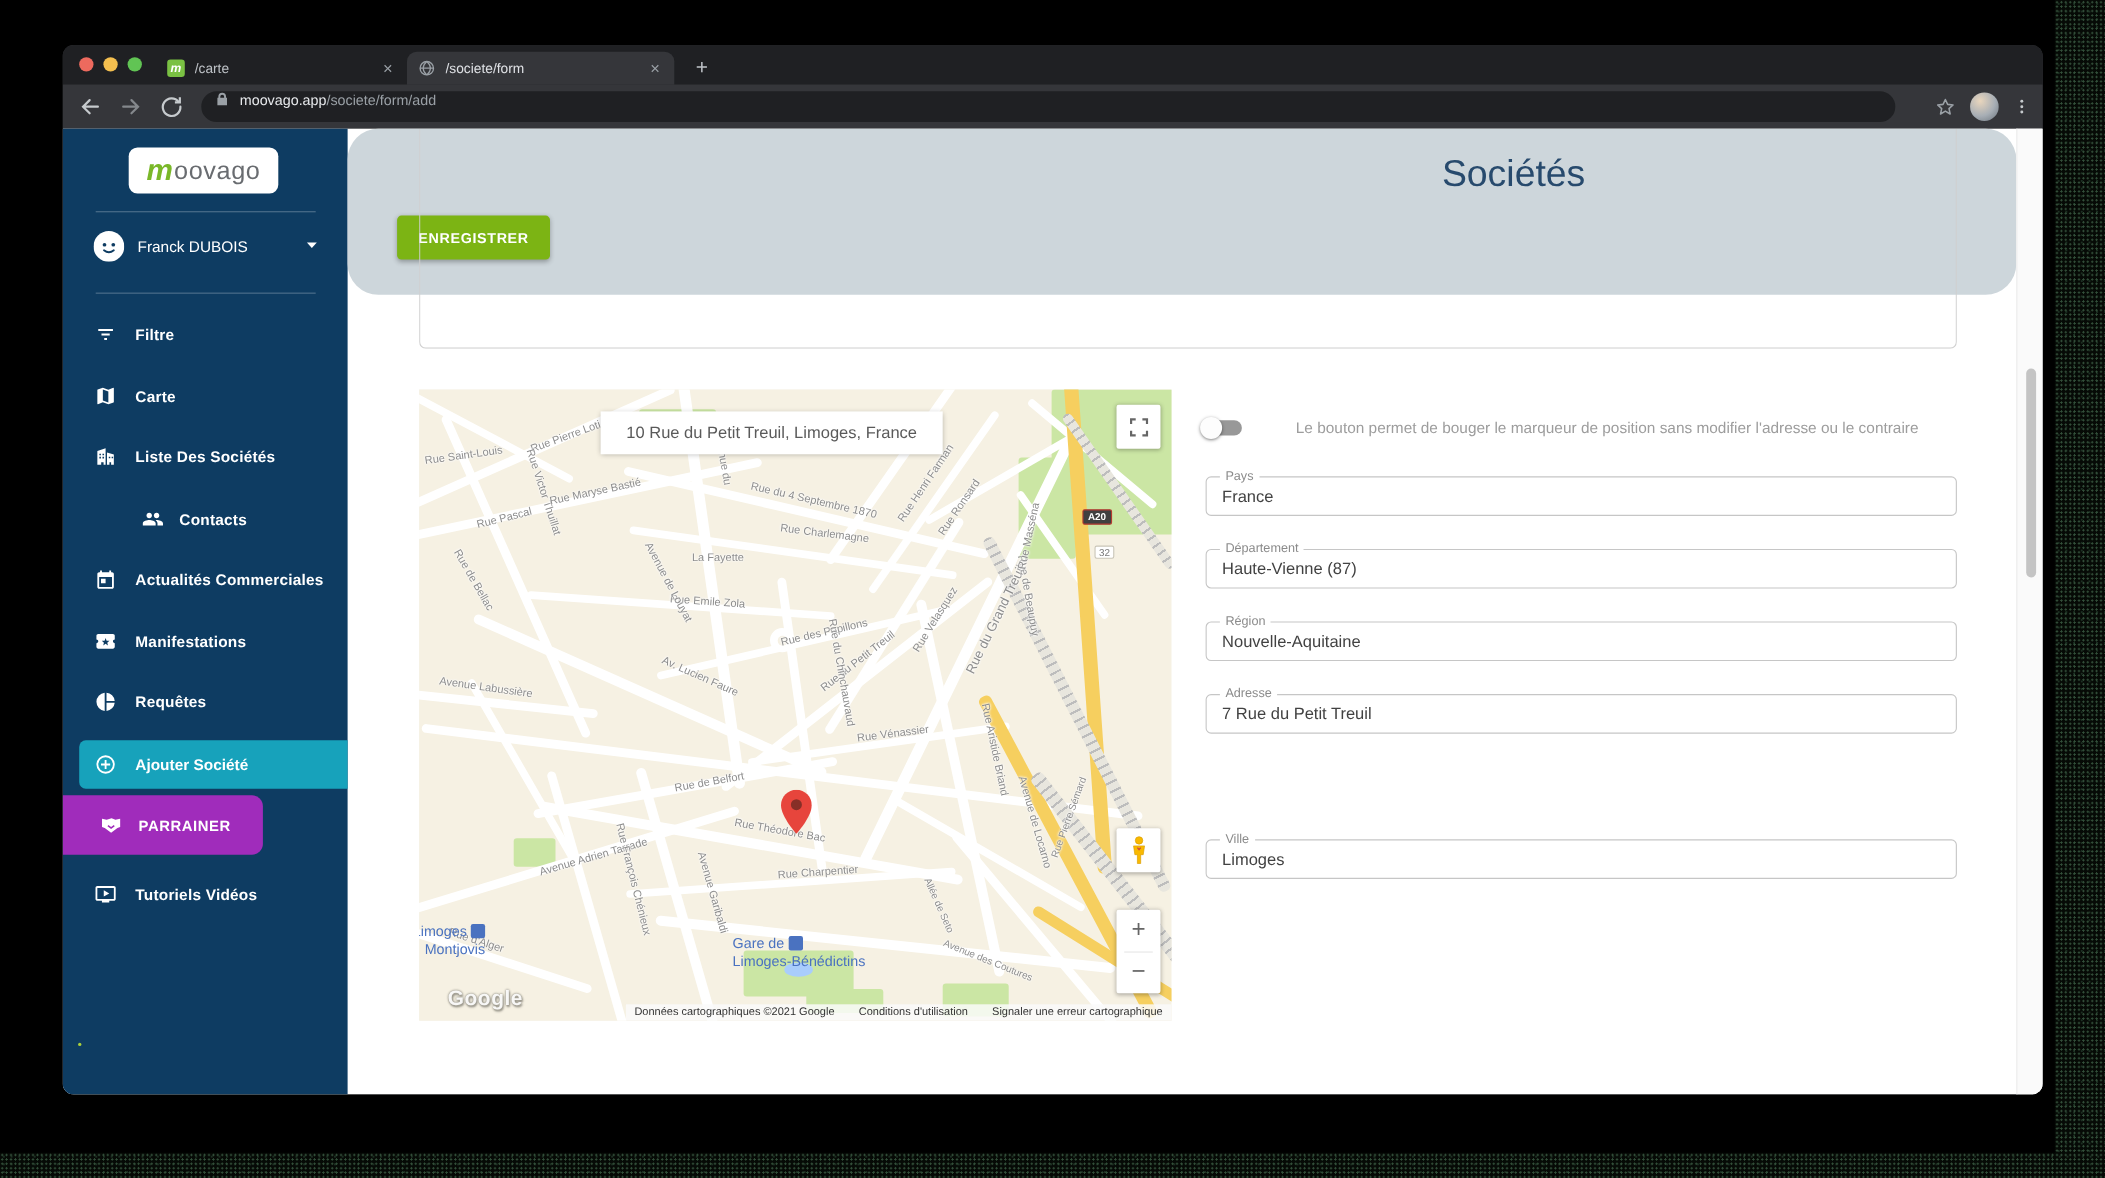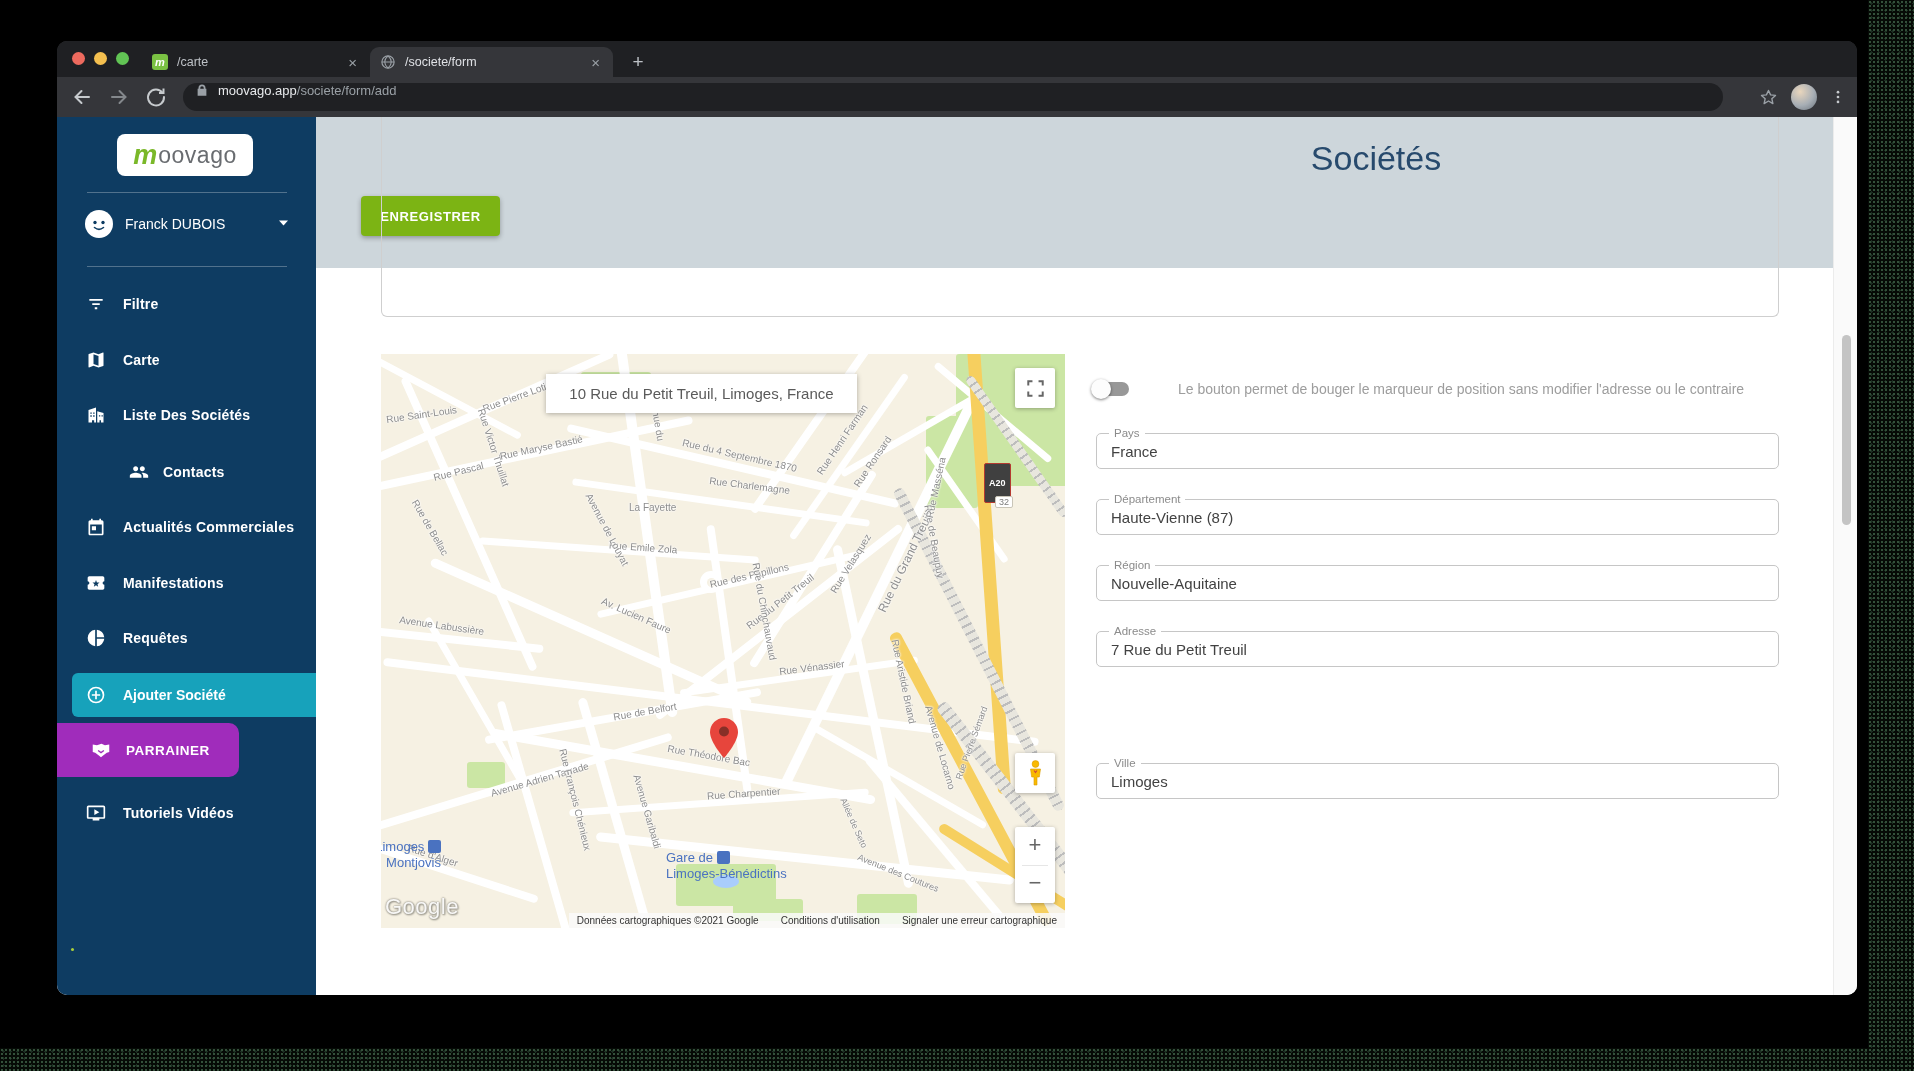--- a/index.html
+++ b/index.html
@@ -66,21 +66,21 @@
     background:#17a2bb; border-radius:6px 0 0 6px; color:#fff; }
   #nav-add svg { position:absolute; left:14px; top:12px; width:20px; height:20px; }
   #nav-add .t { position:absolute; left:51px; top:14px; font-size:14px; font-weight:600; }
   #nav-parrainer { position:absolute; left:0; top:606px; width:182px; height:54px;
     background:#a02cbb; border-radius:0 10px 10px 0; color:#fff; }
   #nav-parrainer svg { position:absolute; left:33px; top:16px; width:22px; height:22px; }
   #nav-parrainer .t { position:absolute; left:69px; top:20px; font-size:13.5px; font-weight:bold; letter-spacing:.5px; }
   #sb-dot { position:absolute; left:14px; top:831px; width:3px; height:3px; border-radius:50%; background:#aacf3a; }
 
   
-  #band { position:absolute; left:259px; top:0; width:1517px; height:151px; background:#cdd6db; }
+  #band { position:absolute; left:259px; top:0; width:1517px; height:151px; background:#cdd6db;border-radius:28px; }
   #page-title { position:absolute; left:920px; top:22px; width:280px; text-align:center;
     font-size:34px; font-weight:300; color:#274a6d; }
   #save-btn { position:absolute; left:304px; top:79px; width:139px; height:40px;
     background:#7cb414; border:none; border-radius:4px; color:#fff; font-weight:bold;
     font-size:13px; letter-spacing:.6px; box-shadow:0 2px 5px rgba(0,0,0,.3);
     font-family:"Liberation Sans", sans-serif; }
 
   
   #scroll-track { position:absolute; left:1776px; top:0; width:24px; height:878px;
     background:#fafafa; border-left:1px solid #ececec; }
@@ -108,27 +108,27 @@
   .map-btn { position:absolute; width:40px; height:40px; background:#fff; border-radius:2px;
     box-shadow:0 1px 4px rgba(0,0,0,.3); display:flex; align-items:center; justify-content:center; }
   #fullscreen-btn { right:10px; top:14px; }
   #pegman-btn { right:10px; top:399px; }
   #zoomctl { position:absolute; right:10px; top:473px; width:40px; height:76px; background:#fff;
     border-radius:2px; box-shadow:0 1px 4px rgba(0,0,0,.3); text-align:center; }
   #zoomctl div { height:38px; font-size:22px; color:#666; line-height:36px; }
   #zoomctl .sep { position:absolute; left:7px; top:38px; width:26px; height:1px; background:#e6e6e6; }
   #marker { position:absolute; left:329px; top:364px; }
   .badge-a { position:absolute; background:#404040; border:1px solid #b43a30; color:#fff;
-    font-size:9px; font-weight:bold; padding:14px 4px; border-radius:2px; }
+    font-size:9px; font-weight:bold; padding:1px 4px; border-radius:2px; }
   .badge-w { position:absolute; background:#fff; border:1px solid #c9c5b8; color:#7c7c7c;
     font-size:9px; padding:0 3px; border-radius:2px; }
   .transit { position:absolute; color:#4a72c0; font-size:13px; line-height:16px; }
   .train-ico { display:inline-block; width:13px; height:13px; background:#4a72c0;
     border-radius:2px; vertical-align:-2px; }
-  #google-logo { position:absolute; left:4px; bottom:8px; font-size:22px; font-weight:normal;
+  #google-logo { position:absolute; left:26px; bottom:8px; font-size:19px; font-weight:bold;
     letter-spacing:.5px; color:rgba(255,255,255,.92);
     text-shadow:0 0 2px #9e9b90,0 0 2px #9e9b90,1px 1px 2px #8f8c82; }
   #attrib { position:absolute; right:0; bottom:0; height:15px; background:rgba(250,250,250,.85);
     display:flex; align-items:center; gap:22px; padding:0 8px; font-size:10px; color:#333; }
 
   
   #toggle { position:absolute; left:1036px; top:262px; width:37px; height:20px; }
   #toggle .track { position:absolute; left:2px; top:3px; width:34px; height:14px;
     background:#989898; border-radius:7px; }
   #toggle .knob { position:absolute; left:-2px; top:0; width:20px; height:20px;

